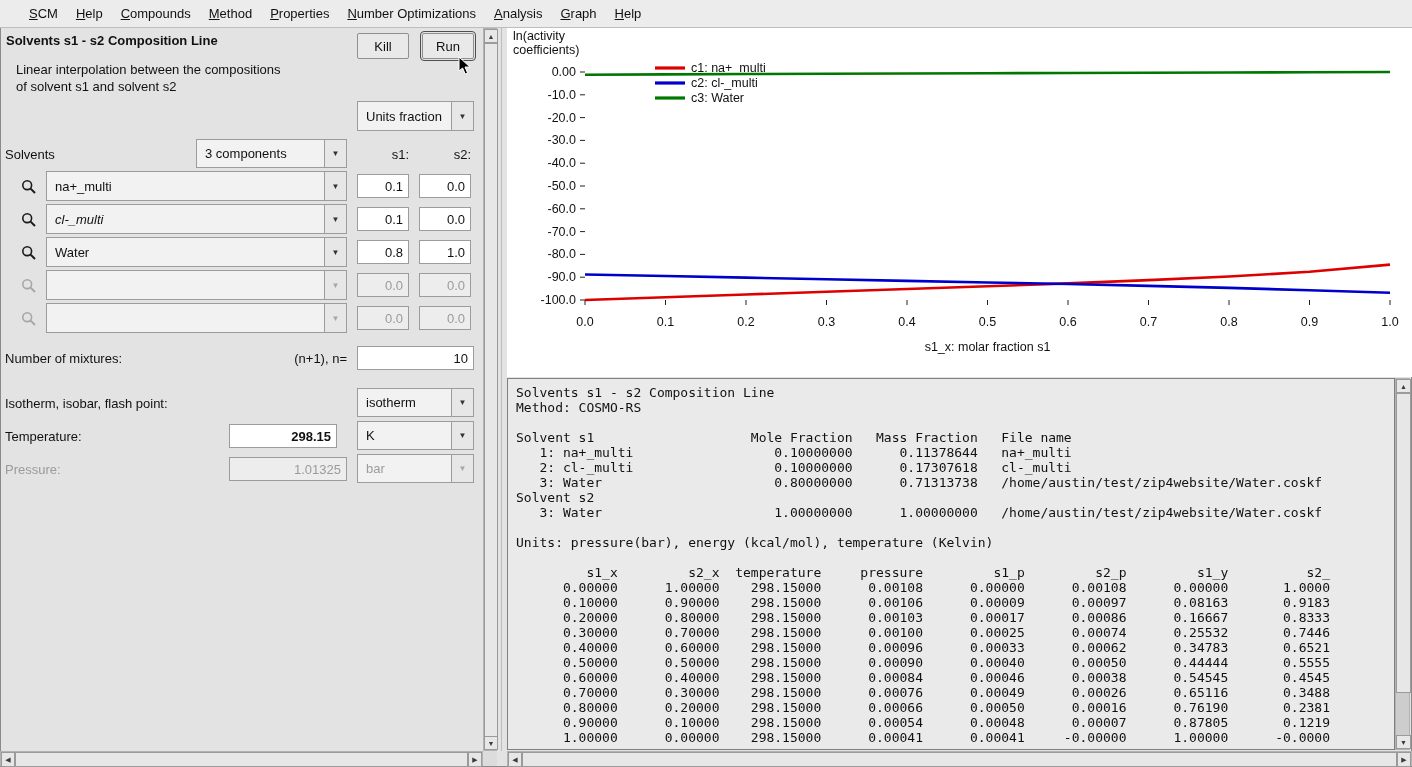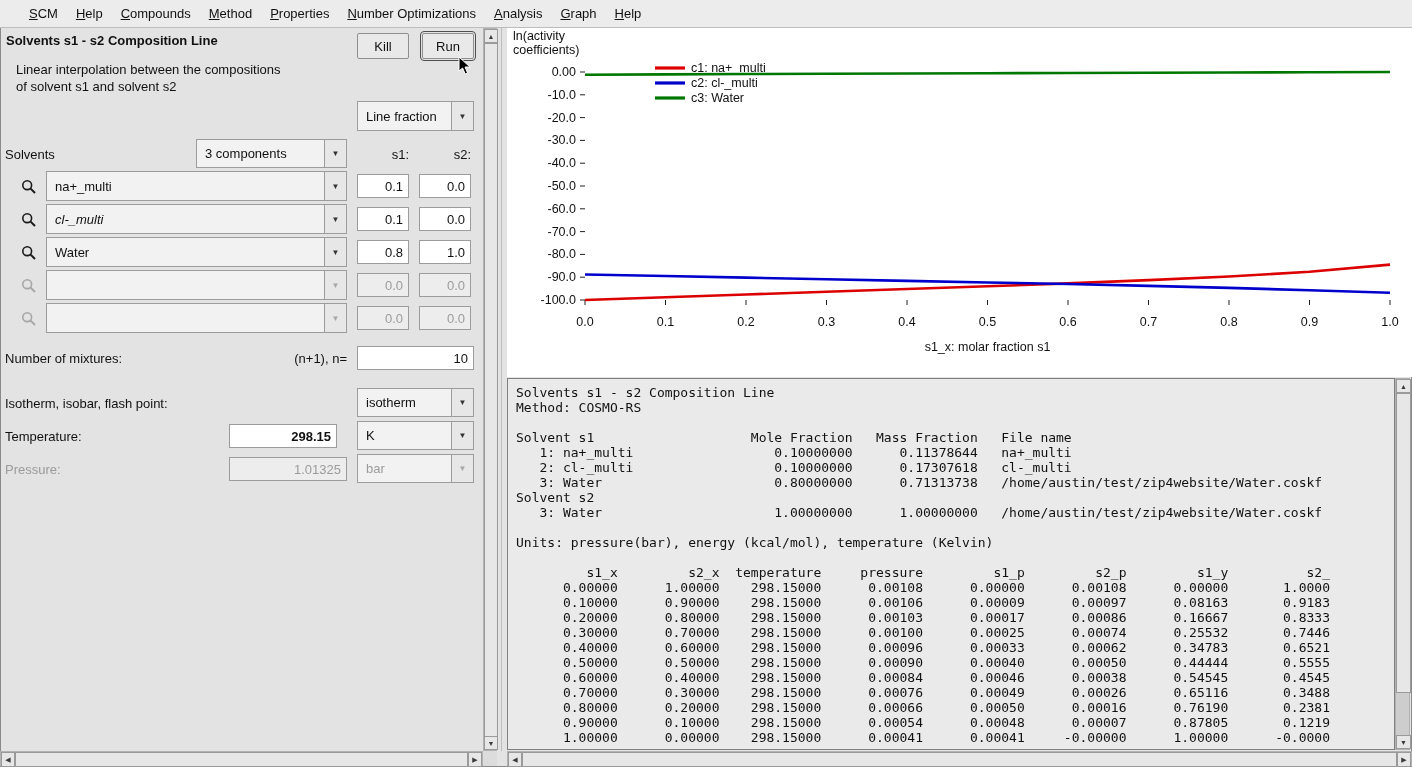--- a/index.html
+++ b/index.html
@@ -64,21 +64,21 @@
   </div>
 
   <div class="lbl" style="left:6px;top:33px;font-weight:bold;">Solvents s1 - s2 Composition Line</div>
   <div class="btn" style="left:357px;top:33px;width:52px;height:26px;">Kill</div>
   <div class="btn focus" style="left:422px;top:33px;width:52px;height:26px;">Run</div>
 
   <div class="lbl" style="left:16px;top:62px;">Linear interpolation between the compositions</div>
   <div class="lbl" style="left:16px;top:79px;">of solvent s1 and solvent s2</div>
 
   <div class="combo" style="left:357px;top:101px;width:117px;height:30px;">
-    <span class="field">Line fraction</span>
+    <span class="field">Units fraction</span>
     <span class="arrow-box">▼</span>
   </div>
 
   <div class="lbl" style="left:5px;top:147px;">Solvents</div>
   <div class="combo" style="left:196px;top:139px;width:151px;height:29px;">
     <span class="field">3 components</span>
     <span class="arrow-box">▼</span>
   </div>
   <div class="lbl right" style="left:357px;top:147px;width:52px;">s1:</div>
   <div class="lbl right" style="left:419px;top:147px;width:52px;">s2:</div>

